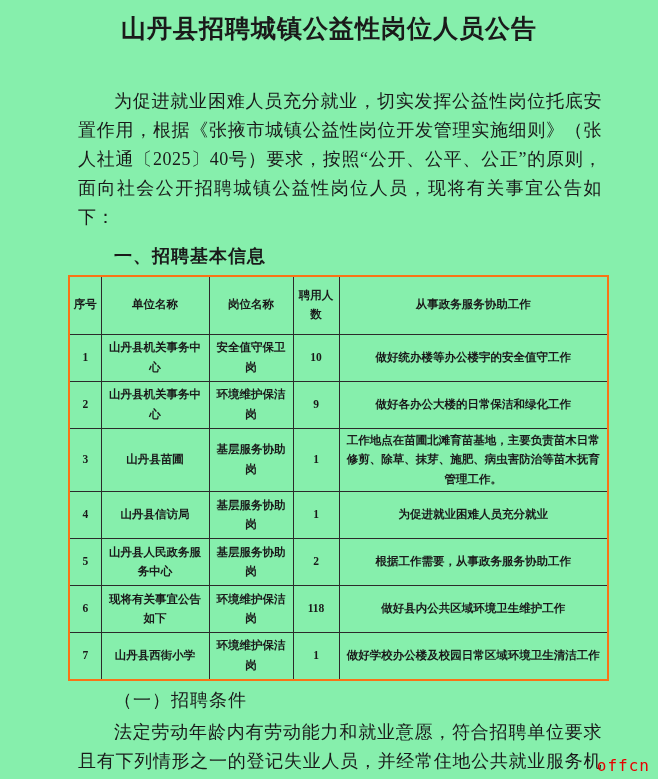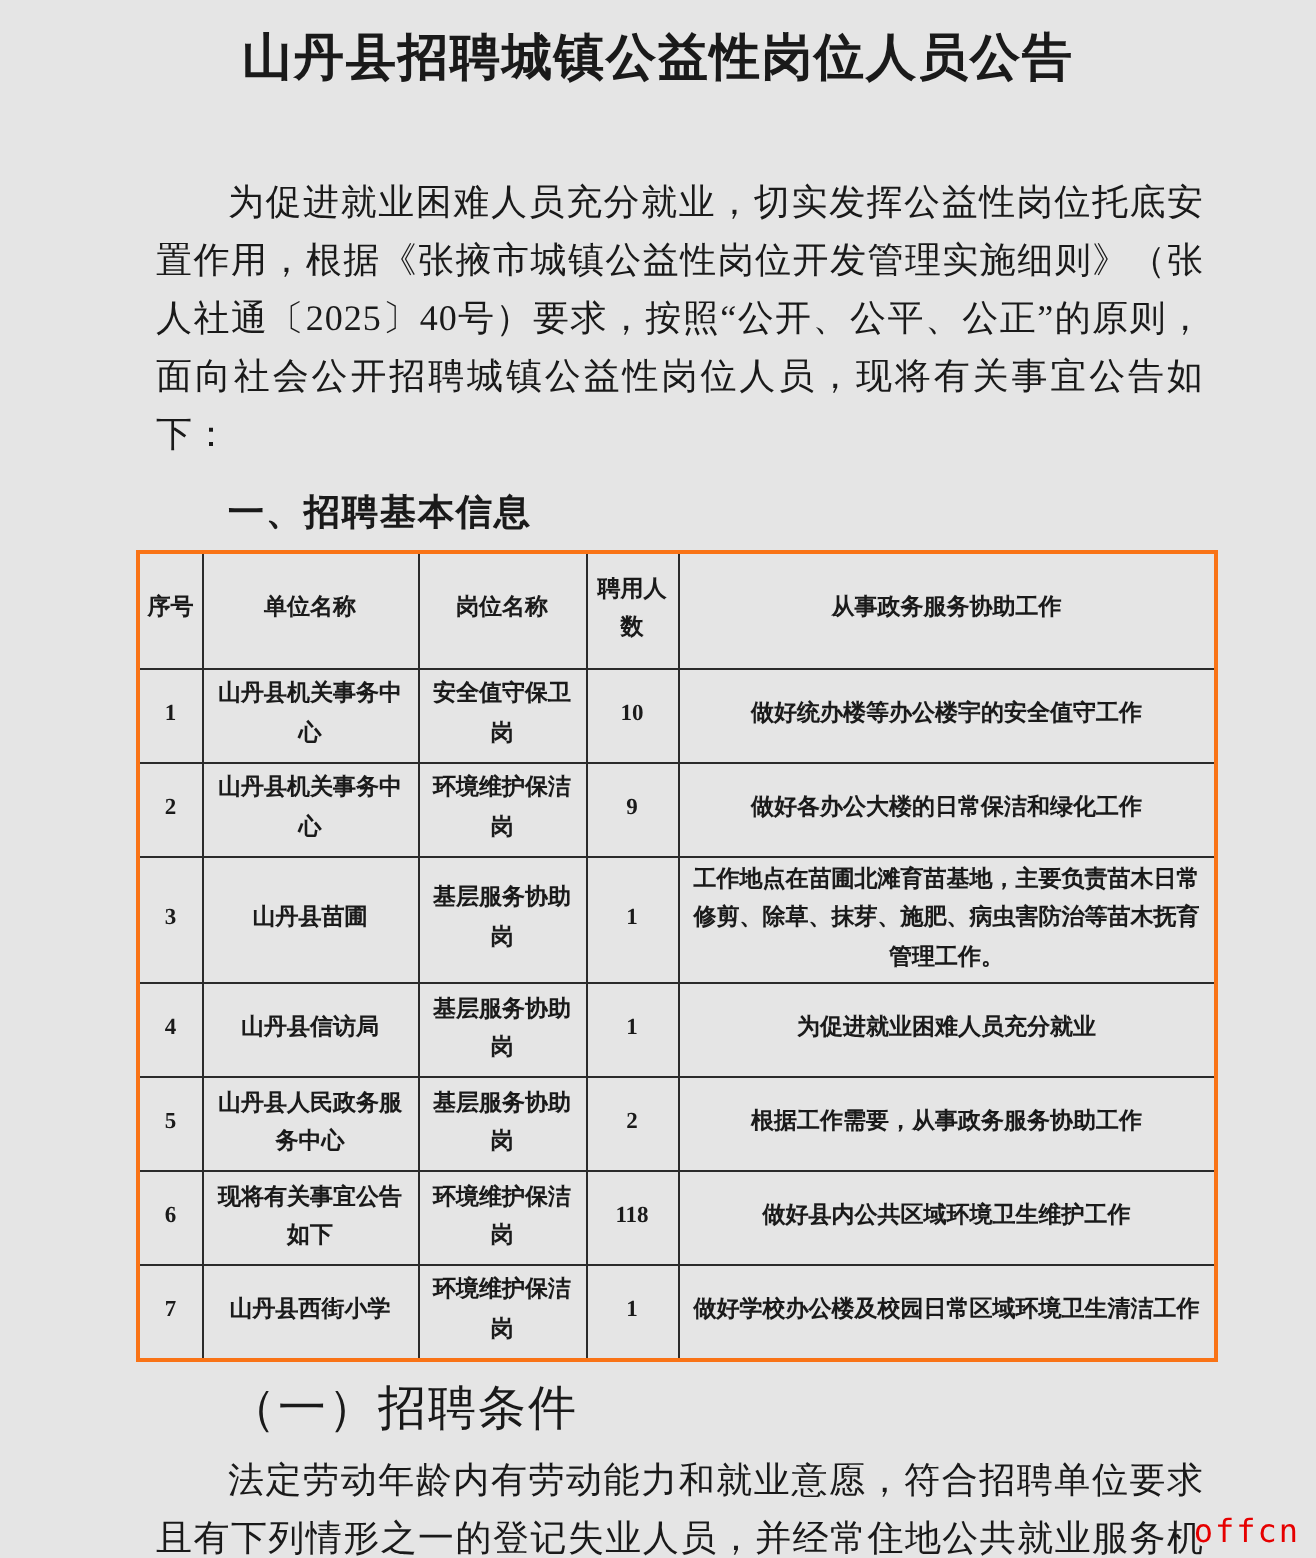--- a/index.html
+++ b/index.html
@@ -7,21 +7,21 @@
   body {
     width: 658px; height: 779px;
     background: #ffffff;
     font-family: "Liberation Serif", "DejaVu Serif", serif;
     color: #1a1a1a;
   }
   .page {
     position: relative;
     width: 658px; height: 779px;
     overflow: hidden;
-    background: #e5e5e5;
+    background: #86efac;
   }
   .doc-title {
     margin: 12px 20px 0 20px;
     text-align: center;
     font-size: 25px;
     font-weight: bold;
     letter-spacing: 1px;
     font-family: "Liberation Serif", "DejaVu Serif", serif;
   }
   .intro {
@@ -34,21 +34,21 @@
   }
   .section-heading {
     margin: 7px 16px 0 114px;
     font-size: 18px;
     font-weight: bold;
     font-family: "Liberation Sans", "DejaVu Sans", sans-serif;
     letter-spacing: 1px;
   }
   .subsection-heading {
     margin: 7px 0 0 114px;
-    font-size: 24px;
+    font-size: 18px;
     font-weight: normal;
     letter-spacing: 1px;
   }
   table.jobs {
     margin: 7px 0 0 68px;
     width: 539px;
     border-collapse: collapse;
     border: 2px solid #f97316;
     table-layout: fixed;
   }

